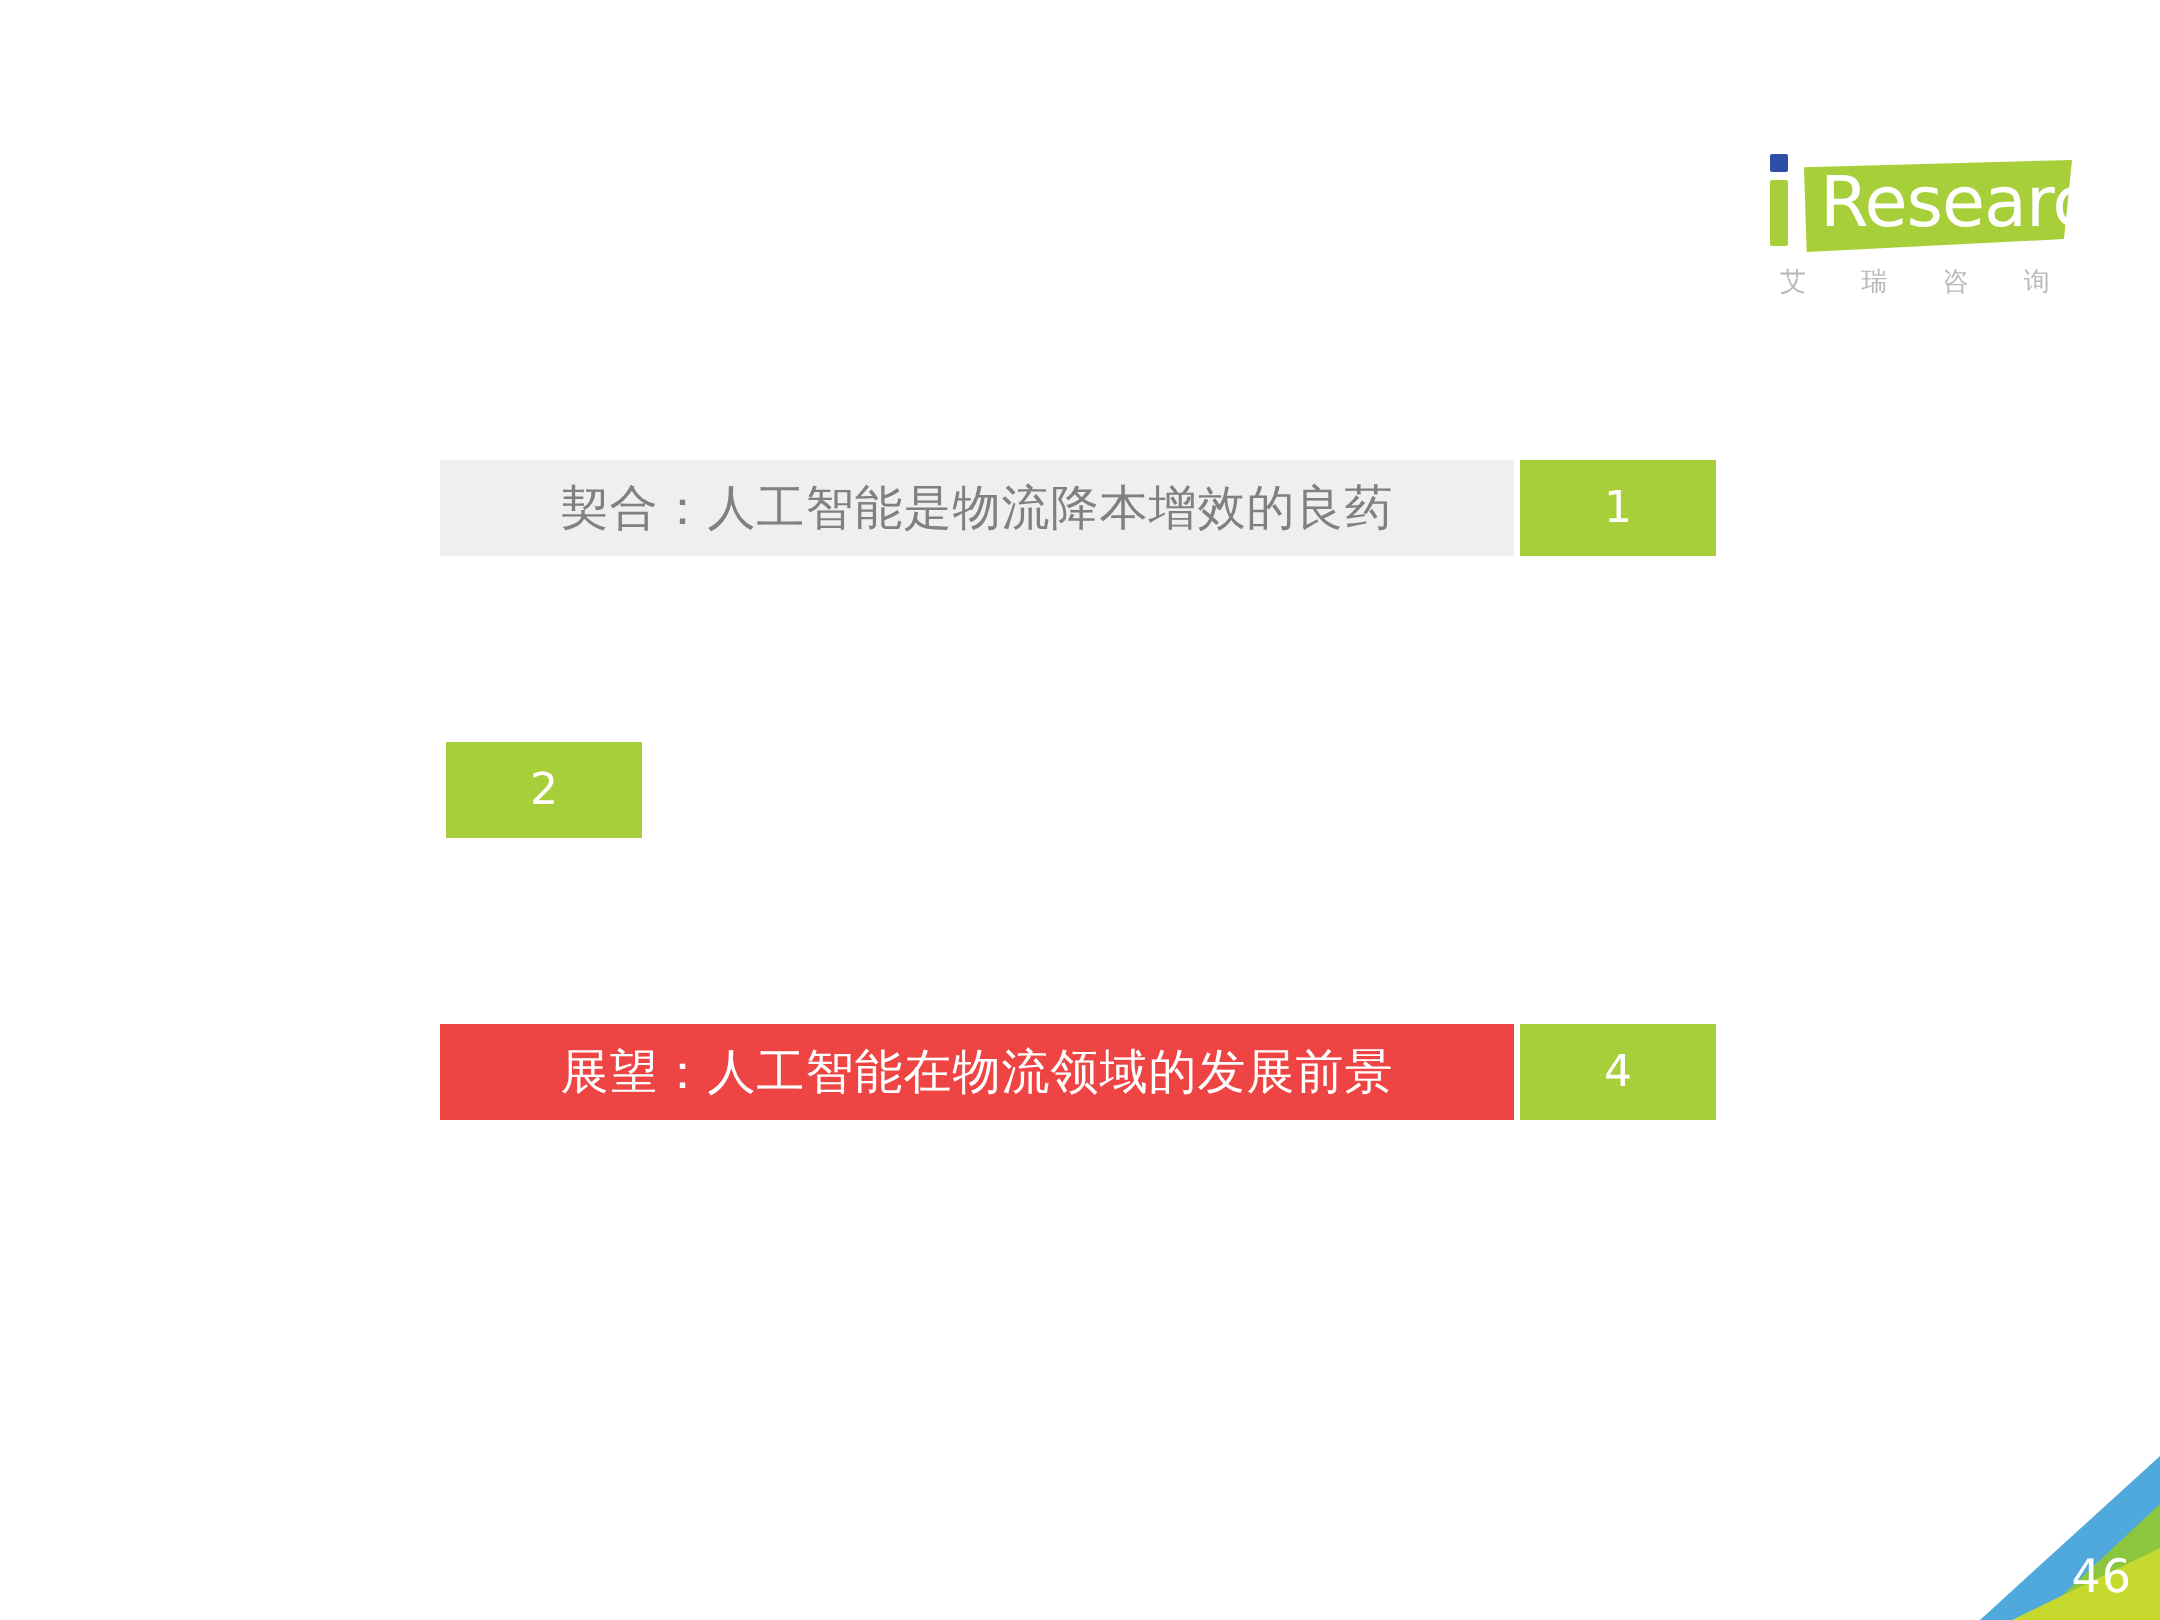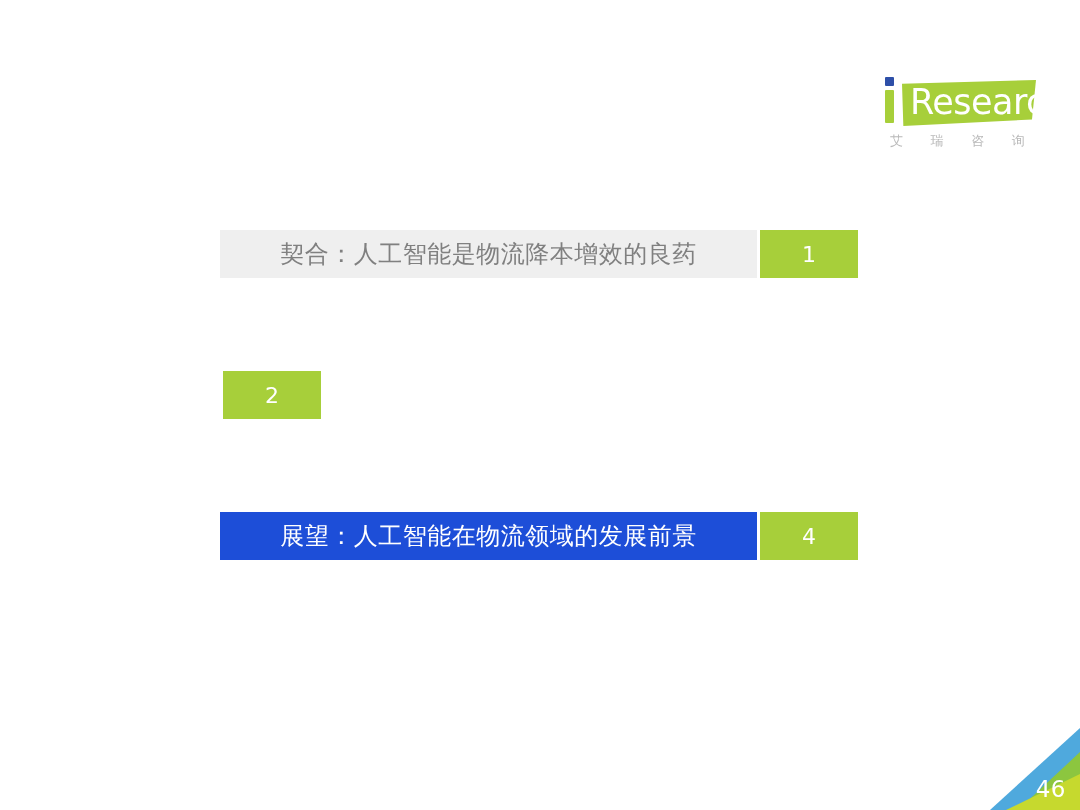--- a/index.html
+++ b/index.html
@@ -126,21 +126,21 @@
     width: 98px;
     background: #A7CF3A;
     color: #ffffff;
     display: flex;
     align-items: center;
     justify-content: center;
     font-size: 22px;
     font-family: "DejaVu Sans", "Liberation Sans", sans-serif;
   }
   .agenda-row.active .row-text {
-    background: #1d4ed8;
+    background: #ef4444;
     color: #ffffff;
   }
   .agenda-row.active .row-num {
     background: #A7CF3A;
     color: #ffffff;
   }
 
   
   .corner {
     position: absolute;

